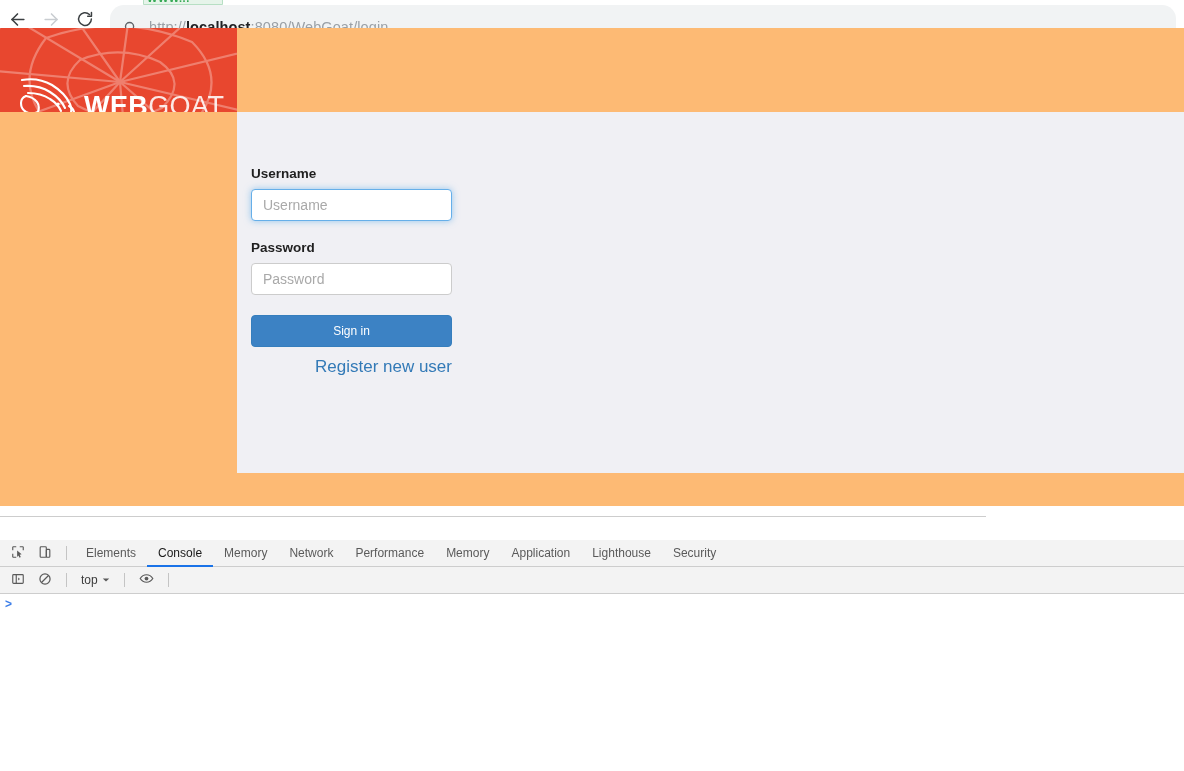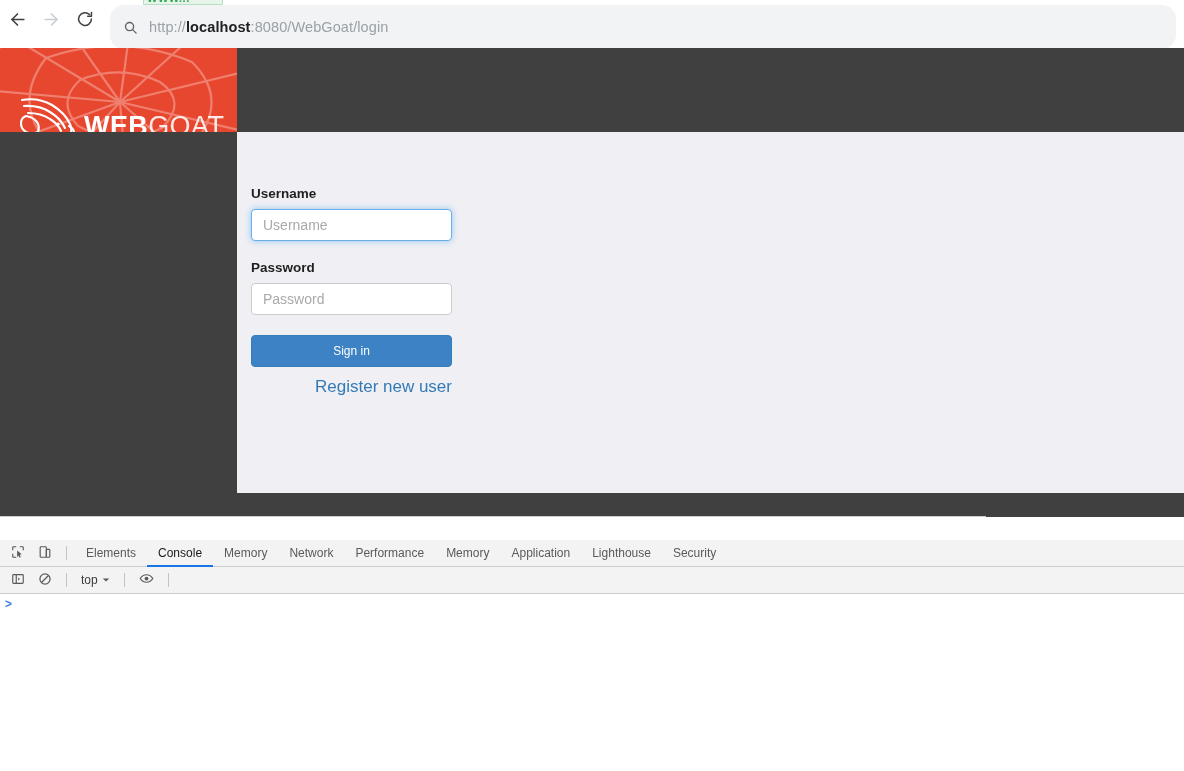--- a/index.html
+++ b/index.html
@@ -49,22 +49,22 @@
   }
   #omnibox-search-icon { margin-left: 13px; margin-right: 11px; display: flex; }
   #url-text {
     font-size: 14.5px; color: #9aa0a6; white-space: nowrap;
     letter-spacing: .1px;
   }
   #url-text .url-host { color: #202124; font-weight: 700; }
 
   
   #page-viewport {
-    position: absolute; left: 0; top: 48px; width: 1184px; height: 478px;
-    background: #404040; overflow: hidden;
+    position: absolute; left: 0; top: 28px; width: 1184px; height: 478px;
+    background: #fdba74; overflow: hidden;
   }
   #webgoat-banner {
     position: absolute; left: 0; top: 0; width: 237px; height: 84px;
     background: #e8472f;
     overflow: hidden;
   }
   #webgoat-web-bg {
     position: absolute; left: -40px; top: -46px; width: 320px; height: 200px;
     opacity: .30;
   }

